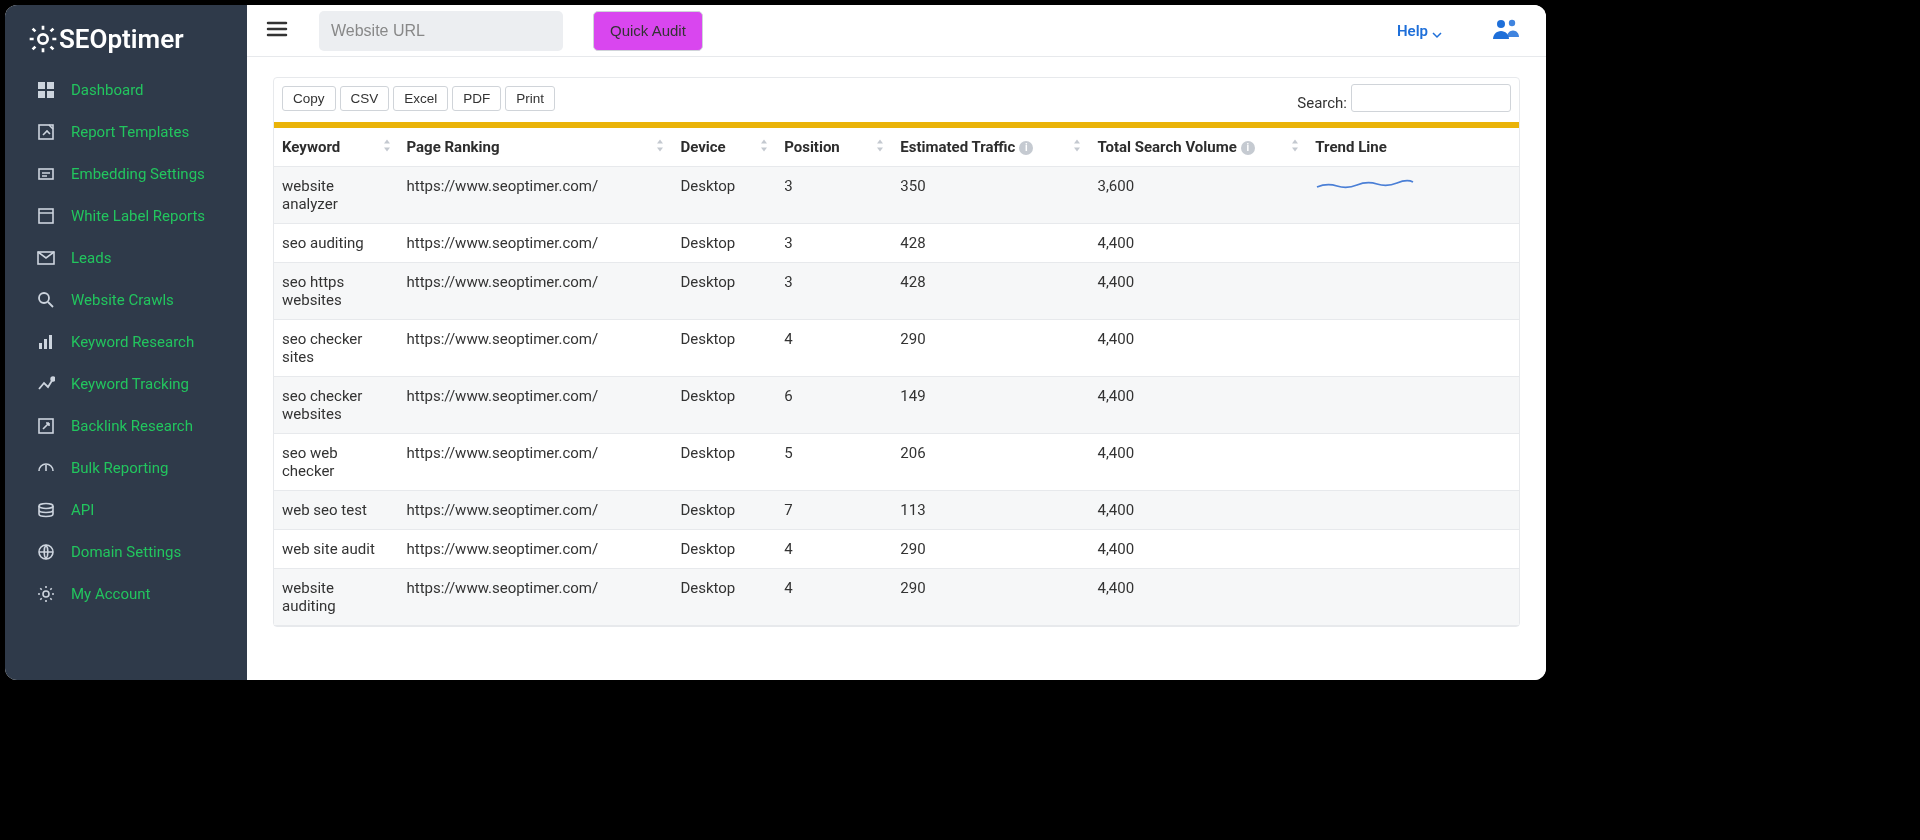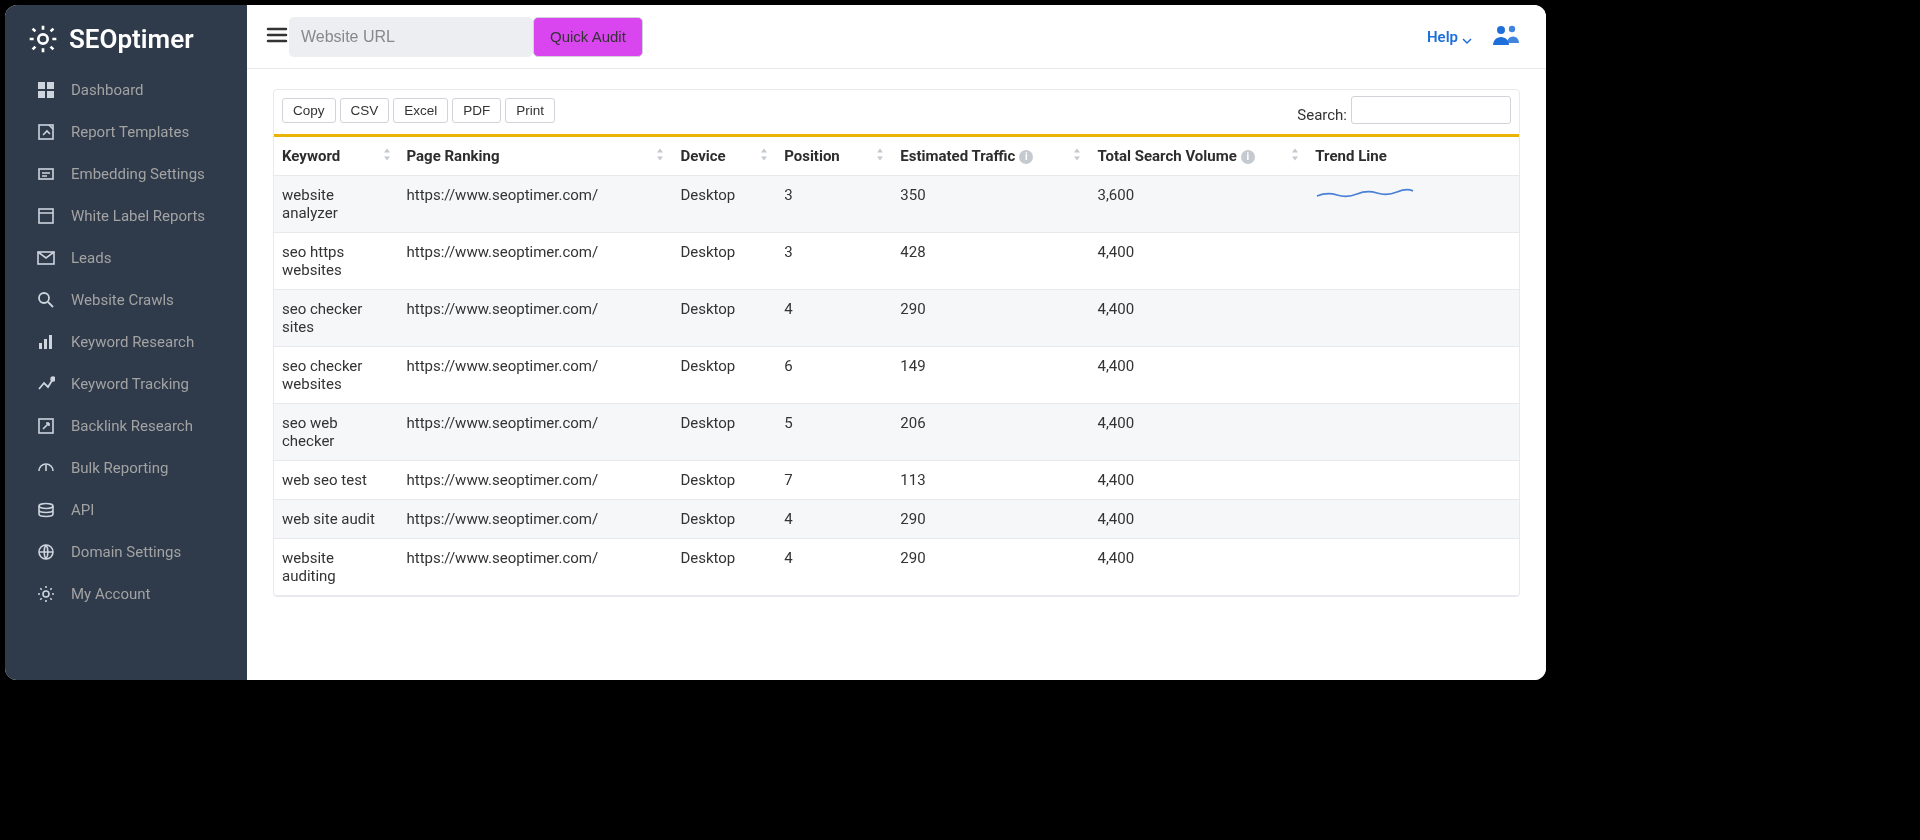--- a/index.html
+++ b/index.html
@@ -24,50 +24,50 @@
   background: #2f3a4a;
   color: #d9dfe7;
   display: flex;
   flex-direction: column;
   flex-shrink: 0;
   overflow-y: auto;
 }
 .brand {
   display: flex;
   align-items: center;
-  gap: 10px;
+  gap: 0;
   padding: 18px 22px 14px;
   color: #fff;
   font-size: 26px;
   font-weight: 600;
 }
 .brand svg { flex-shrink: 0; }
 .nav-list { list-style: none; }
 .nav-item {
   display: flex;
   align-items: center;
   gap: 16px;
   padding: 12px 22px 12px 32px;
   font-size: 15px;
-  color: #a3a3a3;
+  color: #22c55e;
   cursor: pointer;
 }
 .nav-icon { width: 18px; height: 18px; display: inline-flex; align-items: center; justify-content: center; flex-shrink: 0; }
 .main {
   flex: 1;
   display: flex;
   flex-direction: column;
   min-width: 0;
 }
 .topbar {
-  height: 64px;
+  height: 52px;
   display: flex;
   align-items: center;
   padding: 0 18px;
-  gap: 0;
+  gap: 30px;
   border-bottom: 1px solid #e7e9ec;
   background: #fff;
 }
 .hamburger { cursor: pointer; color: #333; }
 .url-input {
   width: 244px;
   height: 40px;
   background: #eceef1;
   border: none;
   border-radius: 5px;
@@ -151,21 +151,21 @@
   border-bottom: 1px solid #e7e9ec;
   font-size: 15px;
   color: #333;
   vertical-align: top;
 }
 table.data th {
   font-weight: 700;
   color: #2d2d2d;
   position: relative;
   padding-right: 24px;
-  border-top: 3px solid #eab308;
+  border-top: 6px solid #eab308;
 }
 .sort-i {
   position: absolute;
   right: 6px;
   top: 50%;
   transform: translateY(-50%);
   color: #c4c9d0;
   font-size: 14px;
 }
 tbody tr:nth-child(odd) { background: #f6f7f8; }
@@ -400,20 +400,29 @@
                 <td>https://www.seoptimer.com/</td>
                 <td>Desktop</td>
                 <td>3</td>
                 <td>350</td>
                 <td>3,600</td>
                 <td><span class="trend"><svg width="100" height="16" viewBox="0 0 100 16">
                       <path d="M2 10 Q 12 6, 22 9 T 42 8 T 62 7 T 82 6 T 98 5" stroke="#4a7fd6" stroke-width="1.8" fill="none"></path>
                     </svg></span></td>
               </tr>
               <tr>
+                <td>seo auditing</td>
+                <td>https://www.seoptimer.com/</td>
+                <td>Desktop</td>
+                <td>3</td>
+                <td>428</td>
+                <td>4,400</td>
+                <td></td>
+              </tr>
+              <tr>
                 <td>seo https websites</td>
                 <td>https://www.seoptimer.com/</td>
                 <td>Desktop</td>
                 <td>3</td>
                 <td>428</td>
                 <td>4,400</td>
                 <td></td>
               </tr>
               <tr>
                 <td>seo checker sites</td>

